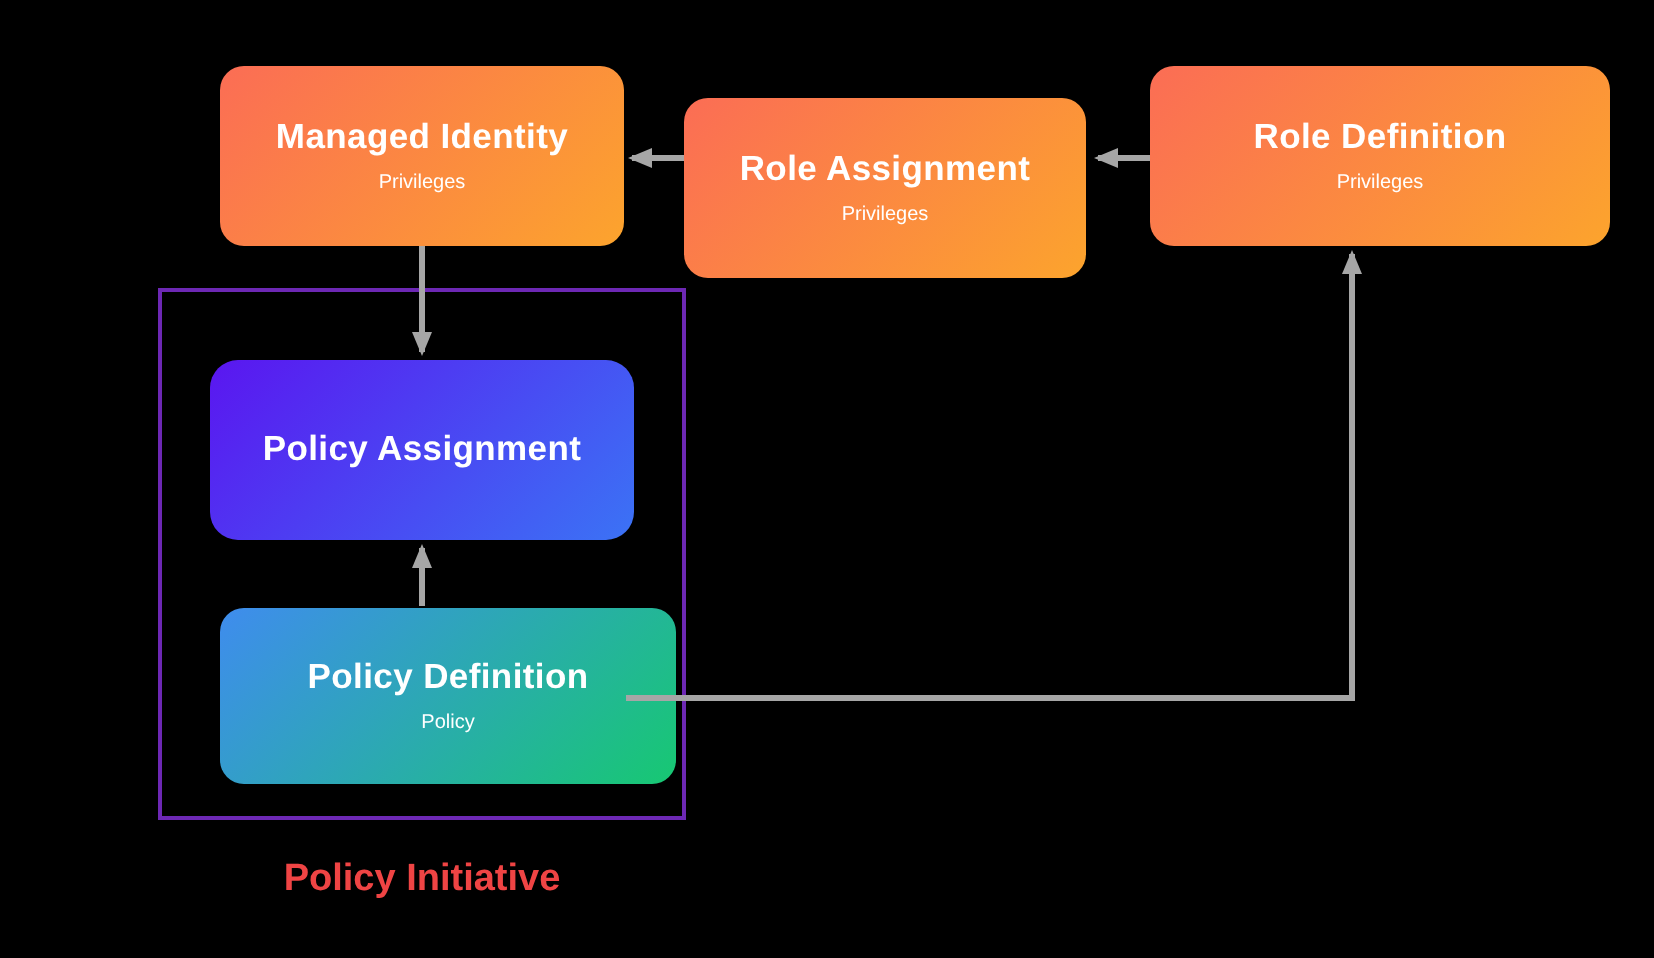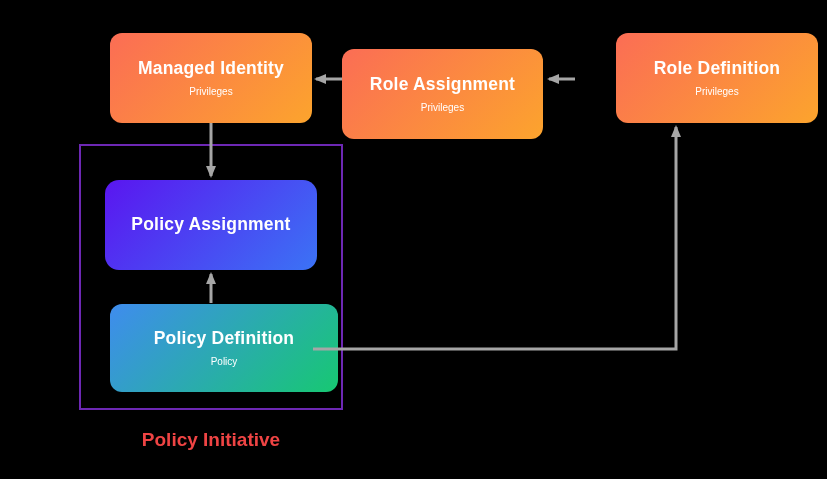--- a/index.html
+++ b/index.html
@@ -95,21 +95,21 @@
   <div class="node grad-orange" style="left:110px; top:33px; width:202px; height:90px;">
     <div class="title">Managed Identity</div>
     <div class="subtitle">Privileges</div>
   </div>
 
   <div class="node grad-orange" style="left:342px; top:49px; width:201px; height:90px;">
     <div class="title">Role Assignment</div>
     <div class="subtitle">Privileges</div>
   </div>
 
-  <div class="node grad-orange" style="left:575px; top:33px; width:202px; height:90px;margin-left:41px;">
+  <div class="node grad-orange" style="left:575px; top:33px; width:230px; height:90px;">
     <div class="title">Role Definition</div>
     <div class="subtitle">Privileges</div>
   </div>
 
   <div class="node grad-blue" style="left:105px; top:180px; width:212px; height:90px;">
     <div class="title">Policy Assignment</div>
   </div>
 
   <div class="node grad-teal" style="left:110px; top:304px; width:228px; height:88px;">
     <div class="title">Policy Definition</div>

